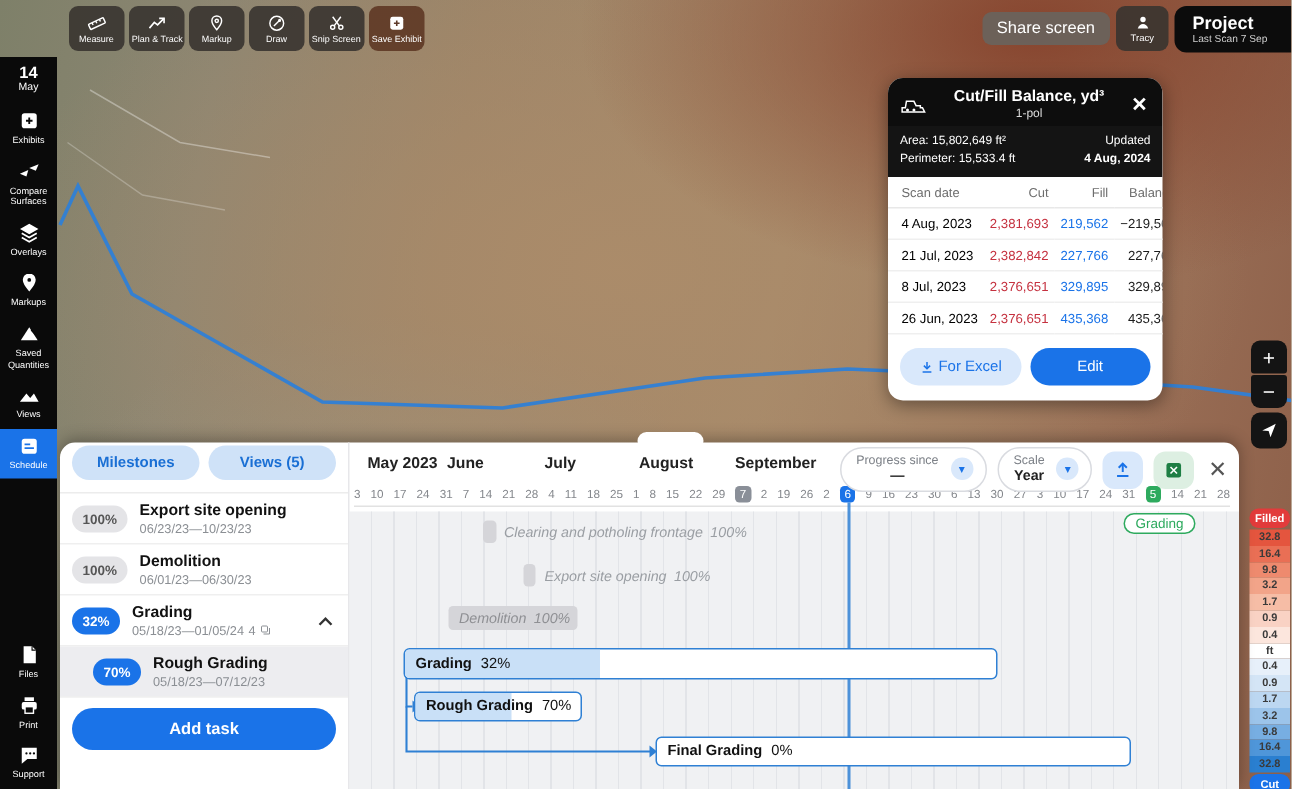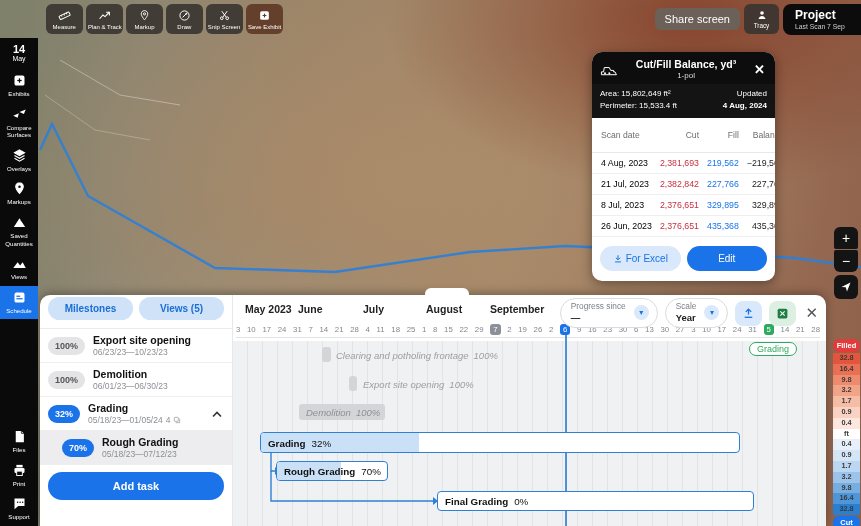--- a/index.html
+++ b/index.html
@@ -55,21 +55,21 @@
   .cf-head { background:#0d0d0d; color:#fff; display:flex; align-items:center; padding:6px 8px 4px; }
   .cf-head svg { width:20px; height:14px; flex:none; }
   .cf-titles { flex:1; text-align:center; }
   .cf-title { font-size:10.5px; font-weight:bold; }
   .cf-sub { font-size:8px; color:#ddd; margin-top:1px; }
   .cf-close { color:#fff; font-size:13px; font-weight:bold; padding:0 2px; }
   .cf-info { background:#141414; color:#fff; display:flex; justify-content:space-between; padding:4px 8px 6px; }
   .cf-info .l { font-size:8px; line-height:1.5; }
   .cf-info .r { font-size:8px; text-align:right; line-height:1.5; }
   .cf-table { width:100%; border-collapse:collapse; }
-  .cf-table th { font-size:8.6px; color:#6d6d6d; font-weight:normal; padding:12px 4px; border-bottom:1px solid #e8e8e8; }
+  .cf-table th { font-size:8.6px; color:#6d6d6d; font-weight:normal; padding:5px 4px; border-bottom:1px solid #e8e8e8; }
   .cf-table td { font-size:8.8px; padding:5px 4px; border-bottom:1px solid #efefef; white-space:nowrap; }
   .cf-table th:first-child, .cf-table td:first-child { text-align:left; padding-left:9px; }
   .cf-table th, .cf-table td { text-align:right; }
   .cf-table td:last-child, .cf-table th:last-child { padding-right:9px; }
   .t-cut { color:#c5313f; } .t-fill { color:#1a73e8; } .t-bal { color:#1c1c1c; }
   .cf-actions { display:flex; gap:6px; padding:9px 8px 10px; }
   .cf-btn { flex:1; border-radius:15px; font-size:10px; text-align:center; padding:7px 0; display:flex; align-items:center; justify-content:center; gap:3px; }
   .cf-btn.excel { background:#d9e8fb; color:#1a73e8; }
   .cf-btn.edit { background:#1a73e8; color:#fff; }
   .cf-btn svg { width:10px; height:10px; }
@@ -139,21 +139,21 @@
     font-weight:bold; white-space:nowrap; }
   .gbar .blabel i { font-style:normal; font-weight:normal; margin-left:6px; }
   #grading-flag { position:absolute; top:47px; background:#fff; border:1px solid #2eaa5e; color:#2eaa5e;
     font-size:9px; padding:1px 7px; border-radius:9px; }
   #connector-svg { position:absolute; inset:0; pointer-events:none; }
 
   
   #gantt-controls { position:absolute; right:6px; top:3px; display:flex; align-items:center; gap:7px; background:transparent; }
   .dd { background:#fff; border:1px solid #d9dbe0; border-radius:15px; padding:3px 8px 4px 10px;
     display:flex; align-items:center; gap:8px; }
-  .dd .dd-txt { line-height:1.2; }
+  .dd .dd-txt { line-height:1.2;text-align:center; }
   .dd .dd-label { font-size:8.3px; color:#7c8087; }
   .dd .dd-value { font-size:9.5px; font-weight:bold; color:#222; }
   .dd .dd-chev { width:15px; height:15px; background:#d9e8fb; border-radius:50%; color:#1a73e8;
     font-size:8px; display:flex; align-items:center; justify-content:center; }
   .sq-btn { width:27px; height:25px; border-radius:8px; display:flex; align-items:center; justify-content:center; }
   .sq-btn.upload { background:#d9e8fb; }
   .sq-btn.excel { background:#ddefe2; }
   .sq-btn svg { width:13px; height:13px; }
   #gantt-close { color:#555; font-size:15px; padding:0 2px; }
 </style>
@@ -541,21 +541,21 @@
       <div class="gbar-glabel" style="left:73px; top:112px; color:#8f9094;">
         <span>Demolition</span><b>100%</b></div>
 
       <svg id="connector-svg" width="593" height="231">
         <polyline points="44,152 38,152 38,176 42,176" fill="none" stroke="#2f80d4" stroke-width="1.4"></polyline>
         <polyline points="38,176 38,206 202,206" fill="none" stroke="#2f80d4" stroke-width="1.4"></polyline>
         <path d="M42 172l5 4-5 4z" fill="#2f80d4"></path>
         <path d="M200 202l5 4-5 4z" fill="#2f80d4"></path>
       </svg>
 
-      <div class="gbar" style="left:27px; top:137px; width:480px; height:21px;">
+      <div class="gbar" style="left:36px; top:137px; width:396px; height:21px;">
         <div class="fillpart" style="width:33%"></div>
         <div class="blabel">
           <span>Grading</span><i>32%</i></div>
       </div>
       <div class="gbar" style="left:43px; top:166px; width:112px; height:20px;">
         <div class="fillpart" style="width:58%"></div>
         <div class="blabel">
           <span>Rough Grading</span><i>70%</i></div>
       </div>
       <div class="gbar" style="left:204px; top:196px; width:317px; height:20px;">

